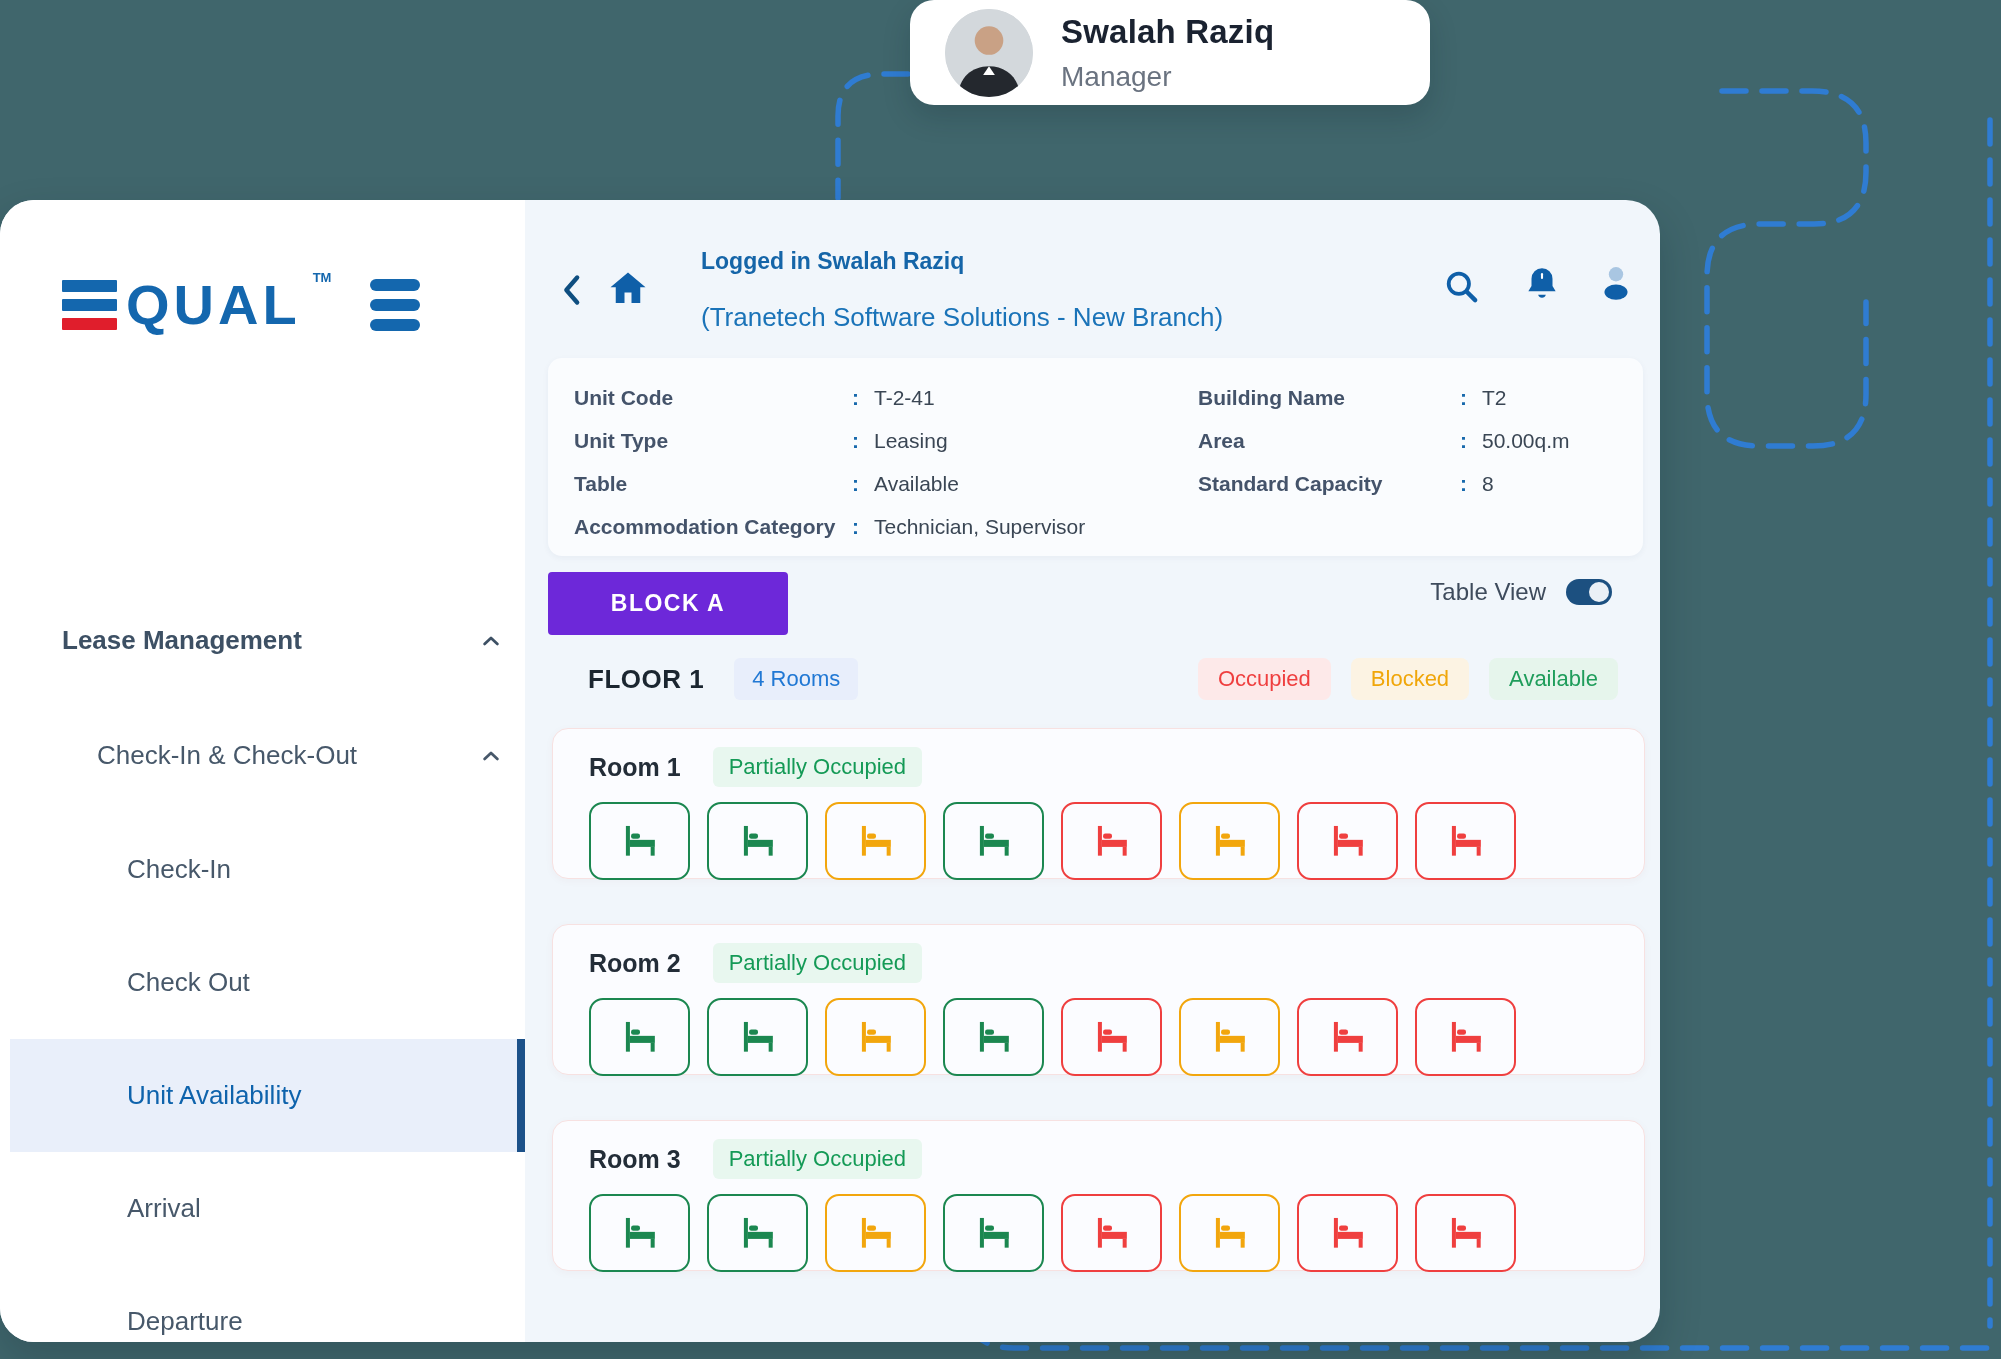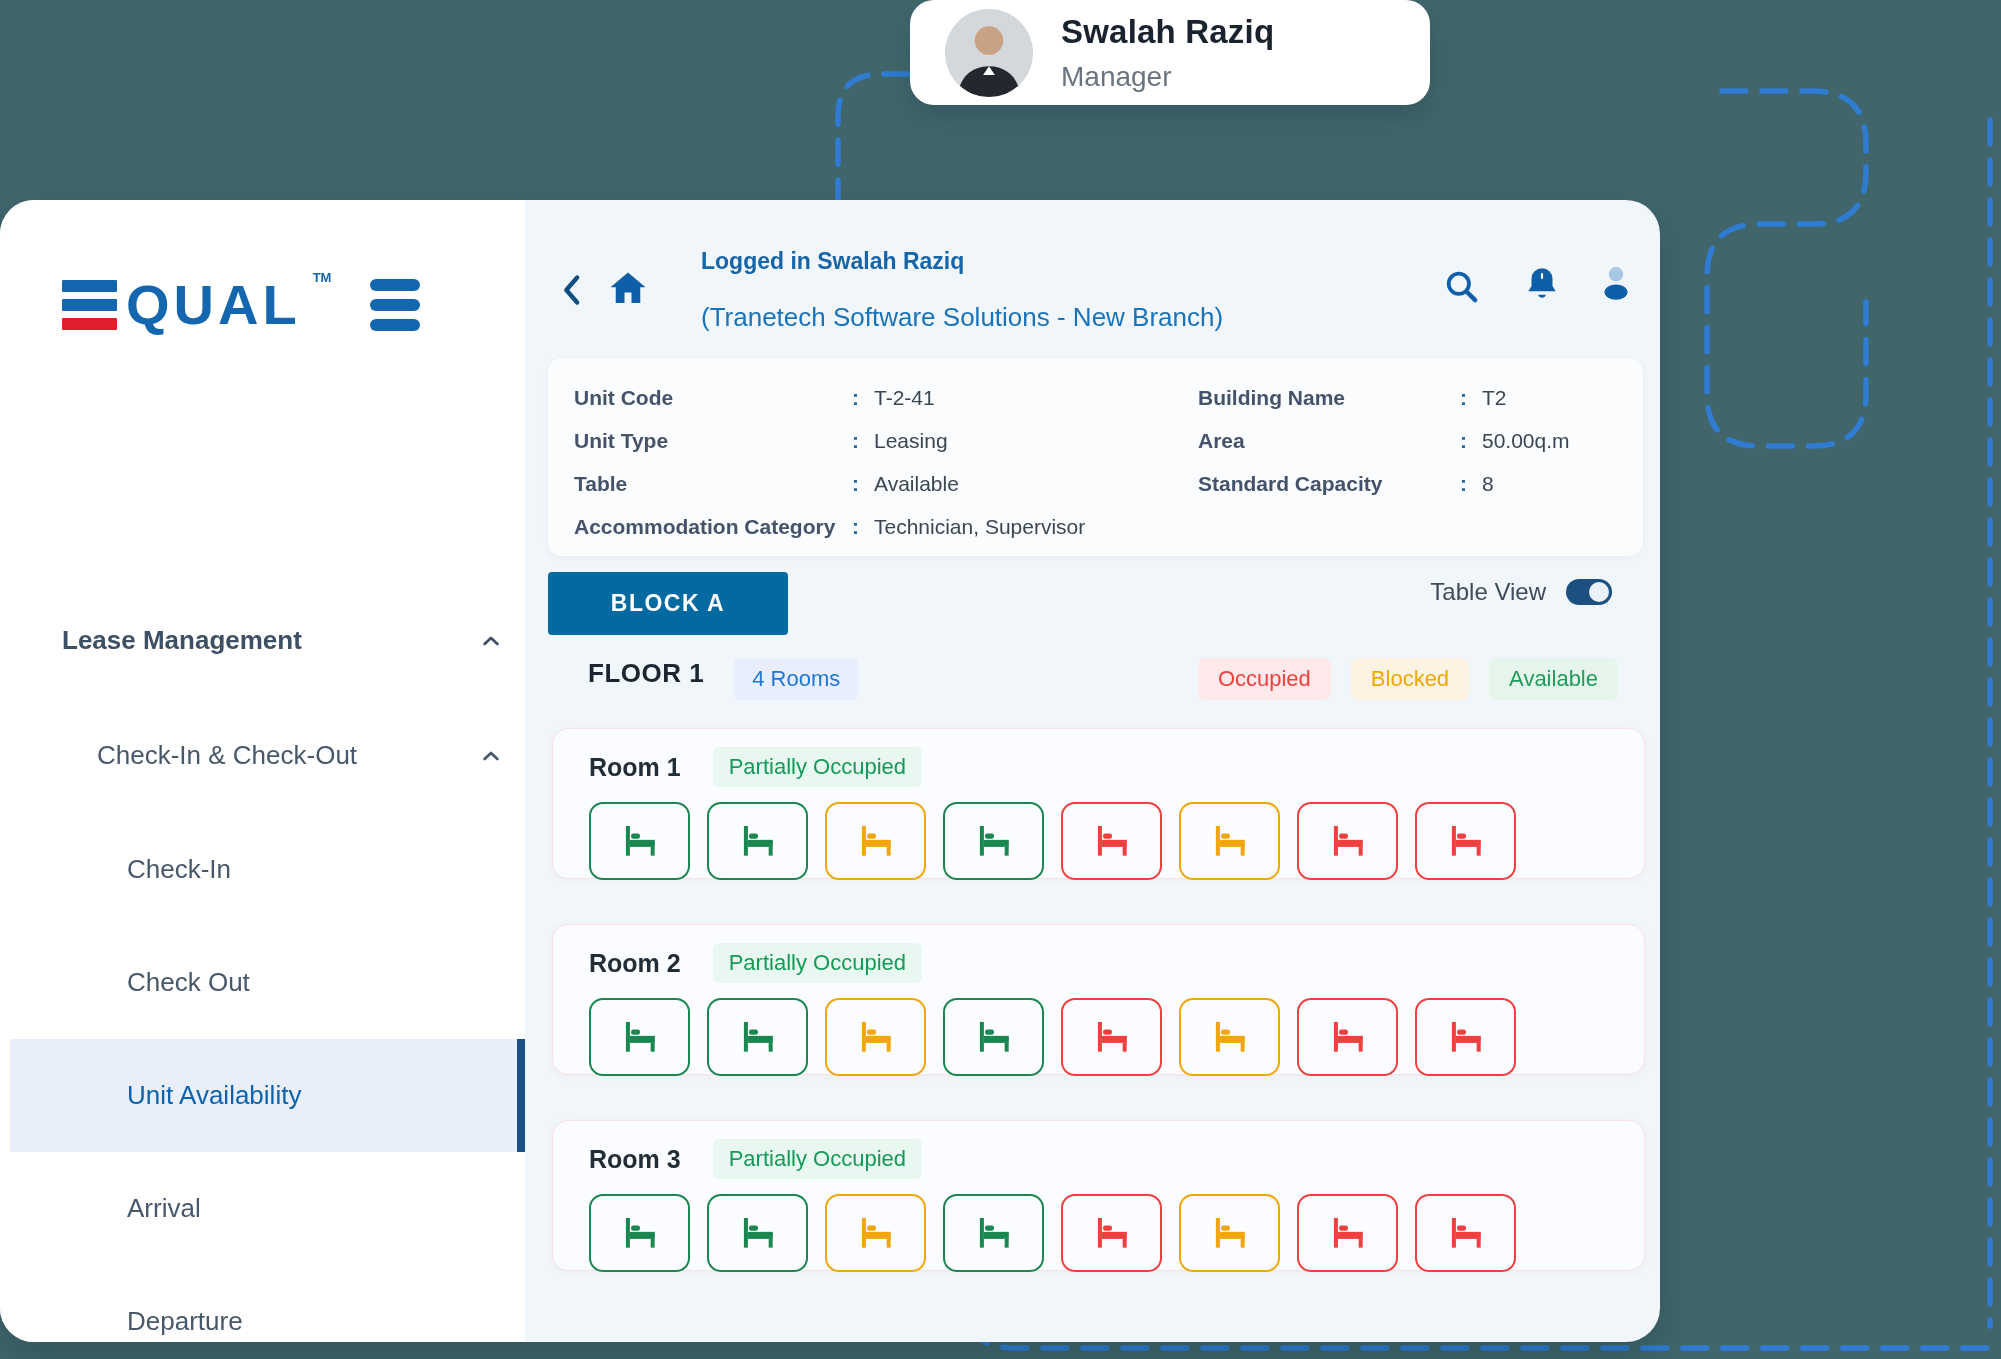--- a/index.html
+++ b/index.html
@@ -59,28 +59,28 @@
   .info-col{position:absolute;top:18px;}
   .info-col.left{left:26px;width:560px;}
   .info-col.right{left:650px;width:430px;}
   .info-row{display:flex;align-items:center;height:43px;font-size:21px;}
   .info-row .lbl{width:278px;font-weight:bold;color:#44536A;}
   .info-col.right .info-row .lbl{width:262px;}
   .info-row .colon{width:22px;color:#1668AC;font-weight:bold;}
   .info-row .val{color:#3A4654;}
   .block-btn{
     position:absolute;left:23px;top:372px;width:240px;height:63px;
-    background:#0369a1;color:#ffffff;font-size:23px;font-weight:bold;letter-spacing:1.5px;
+    background:#6d28d9;color:#ffffff;font-size:23px;font-weight:bold;letter-spacing:1.5px;
     border:none;border-radius:4px;cursor:pointer;font-family:"Liberation Sans",sans-serif;
   }
   .tableview{position:absolute;top:378px;right:48px;display:flex;align-items:center;gap:20px;}
   .tableview .tv-label{font-size:24px;color:#3E4B5C;}
   .switch{width:46px;height:26px;border-radius:13px;background:#1C5080;position:relative;cursor:pointer;}
   .switch .knob{position:absolute;right:3px;top:3px;width:20px;height:20px;border-radius:50%;background:#EAF0F6;}
-  .floorrow{position:absolute;top:458px;left:63px;right:42px;display:flex;}
+  .floorrow{position:absolute;top:458px;left:63px;right:42px;display:flex;align-items:center;}
   .floor-label{font-size:26px;font-weight:bold;color:#1B2630;letter-spacing:.5px;}
   .rooms-badge{margin-left:30px;padding:8px 18px;border-radius:6px;font-size:22px;}
   .legend{margin-left:auto;display:flex;gap:20px;}
   .legend .pill{padding:8px 20px;border-radius:8px;font-size:22px;}
   .rooms{position:absolute;left:27px;top:528px;width:1093px;display:flex;flex-direction:column;gap:45px;}
   .room-card{
     height:151px;background:#FBFCFF;border:1.5px solid #F7E1E1;border-radius:16px;
     box-shadow:0 2px 8px rgba(120,60,60,.04);box-sizing:border-box;padding:18px 0 0 36px;
   }
   .room-head{display:flex;align-items:center;gap:32px;}

